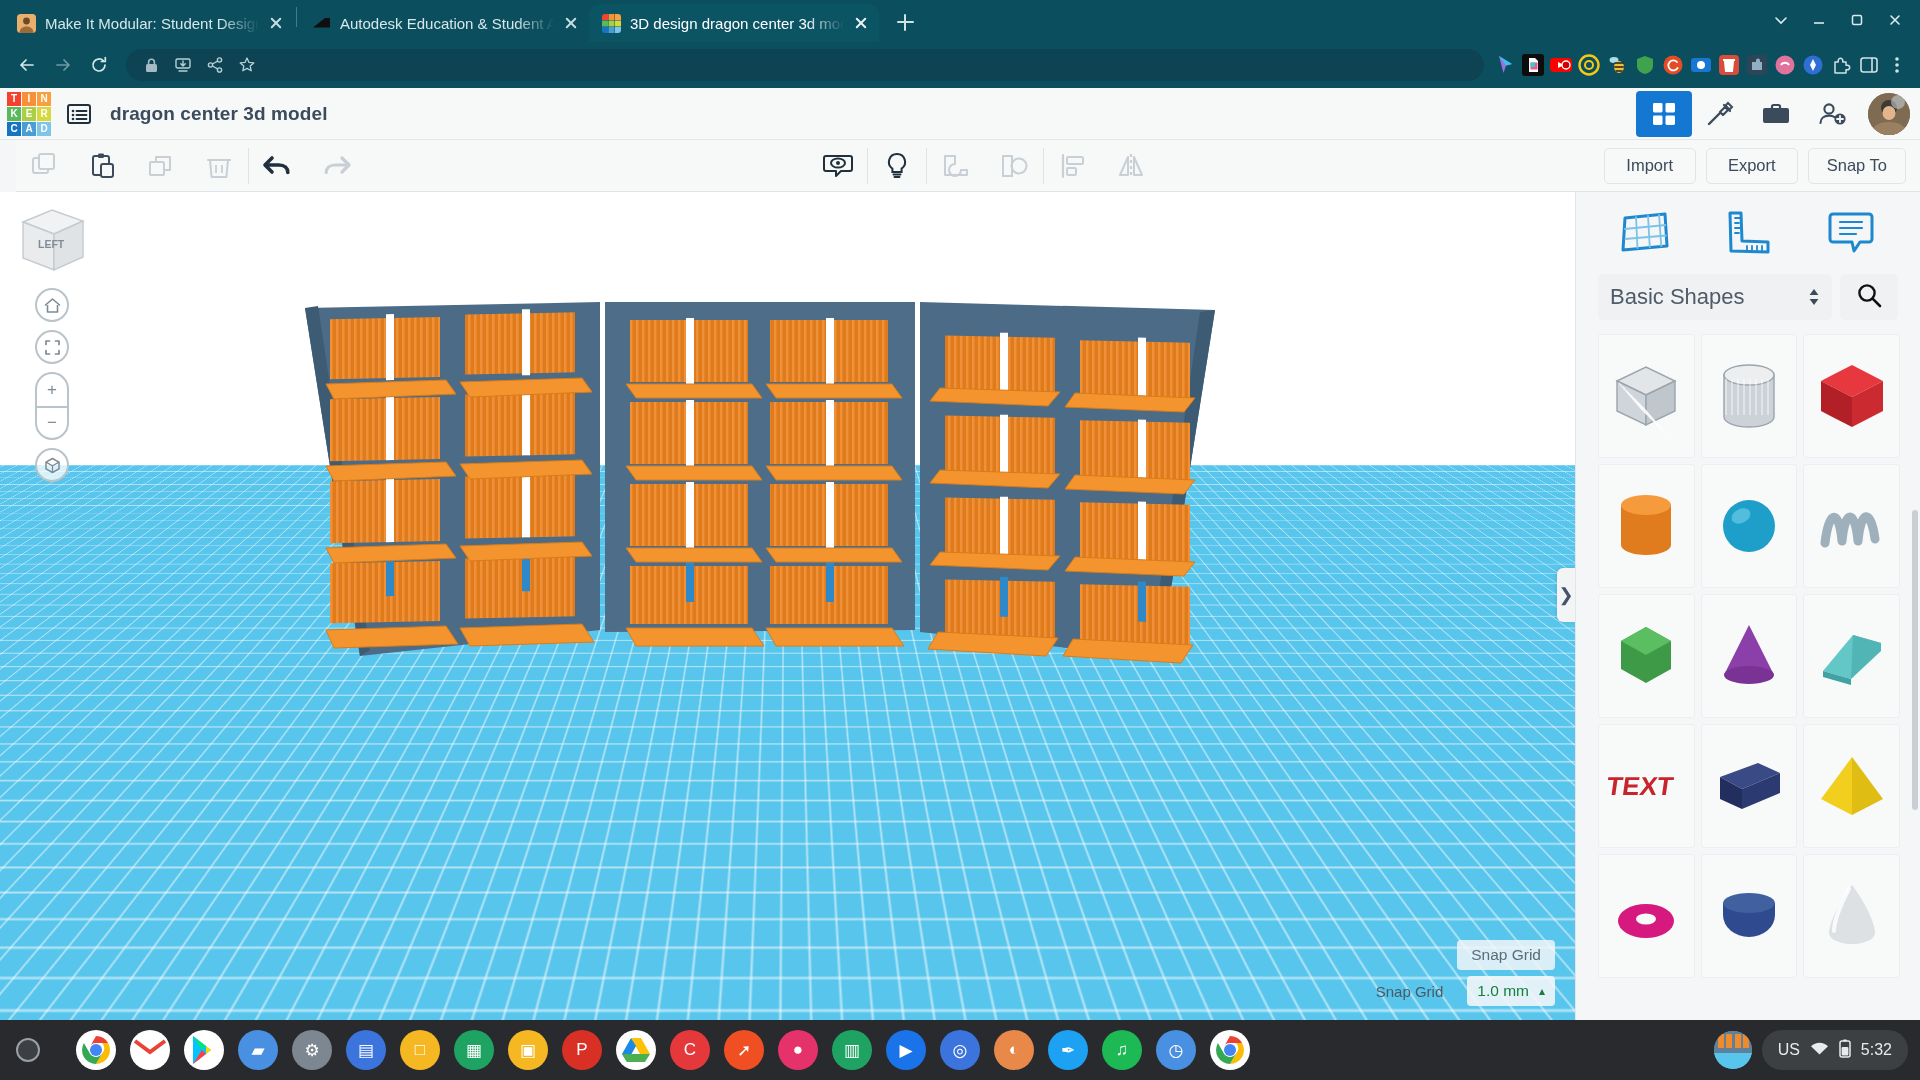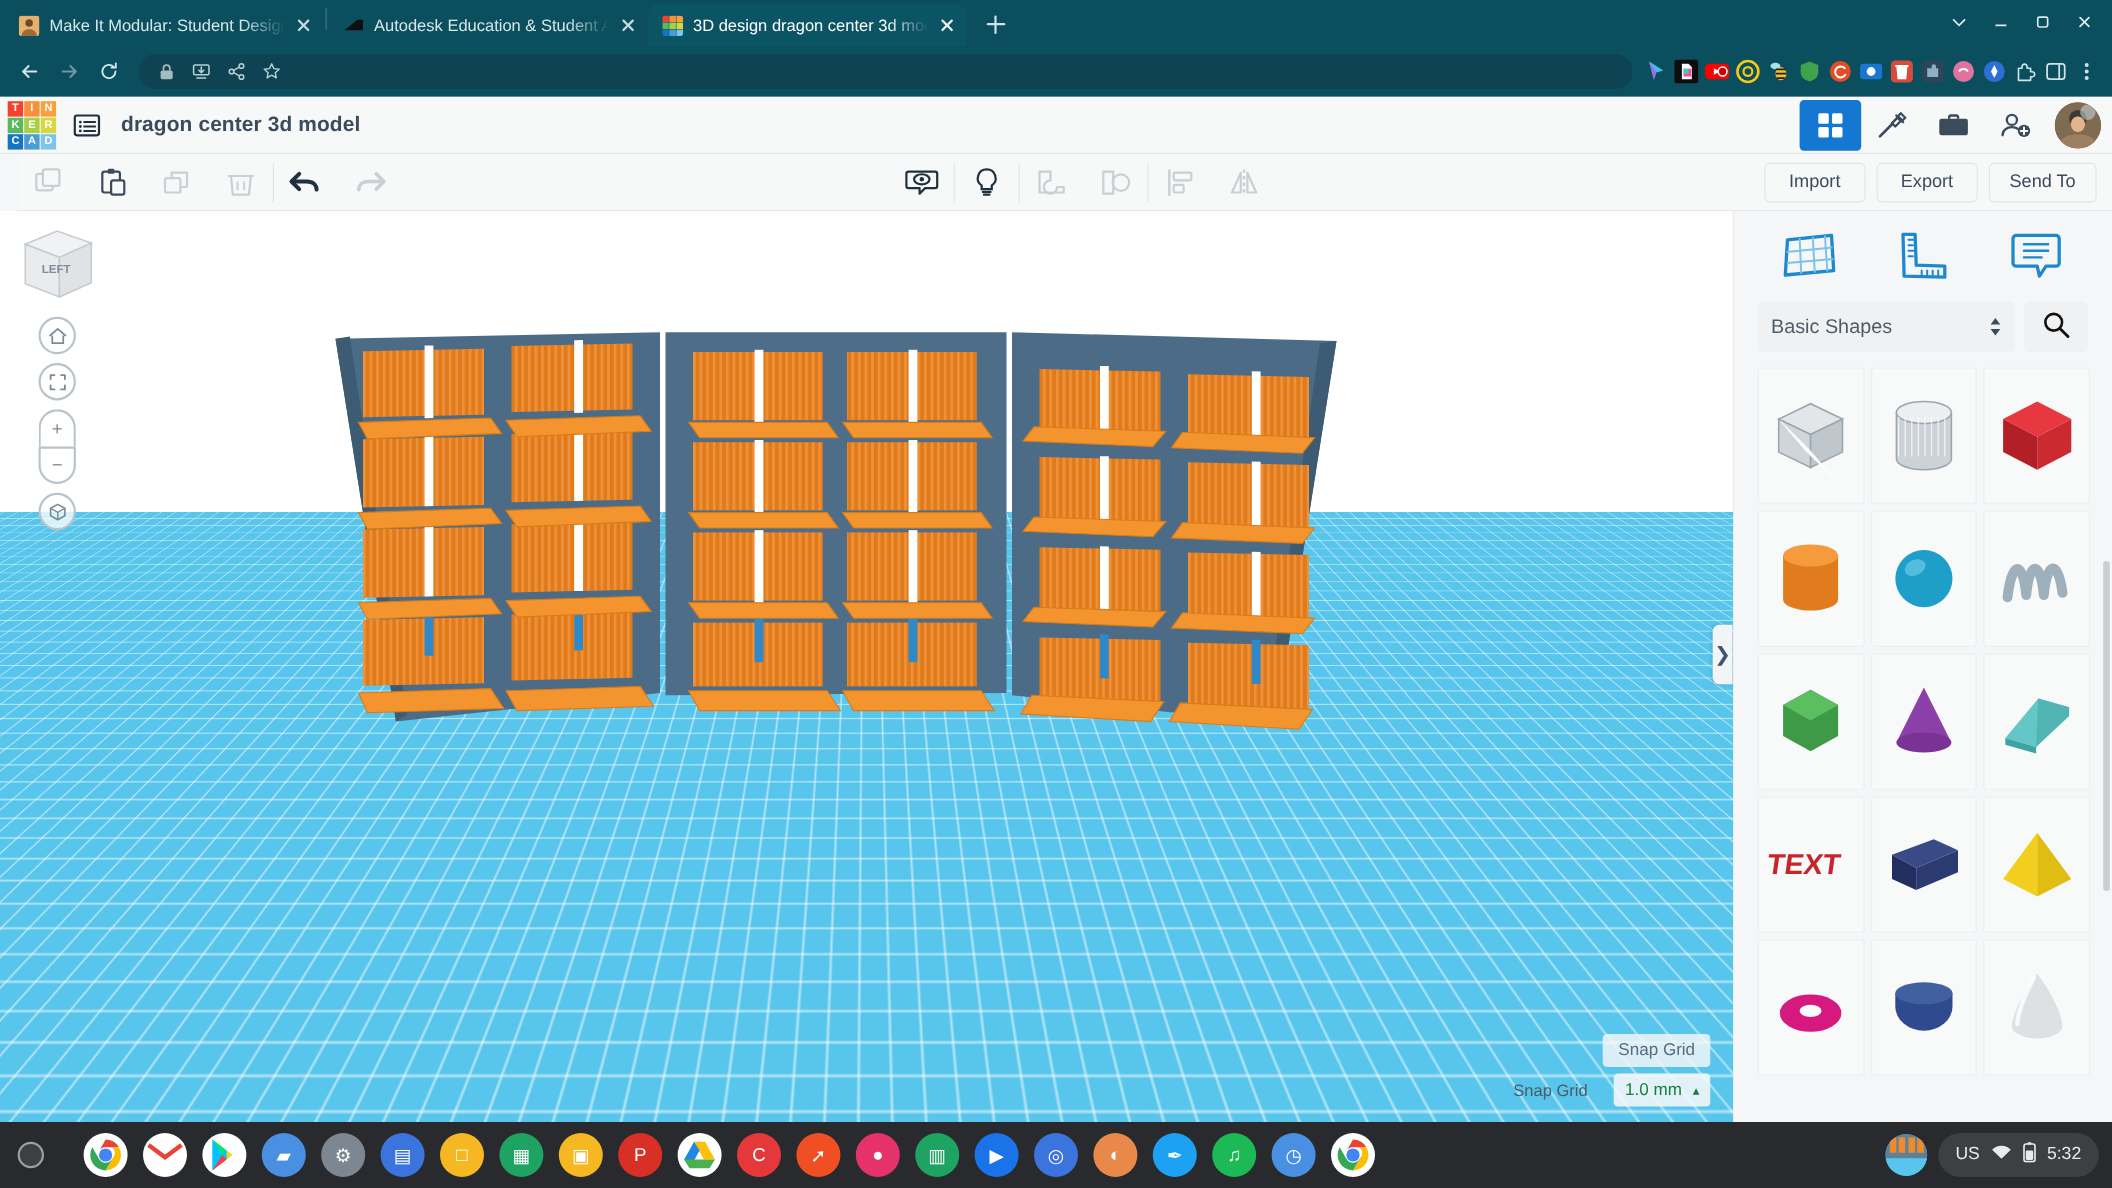--- a/index.html
+++ b/index.html
@@ -108,21 +108,21 @@
                   background: #f3f4f5; border-radius: 6px 0 0 6px; display:flex; align-items:center; justify-content:center;
                   color:#44546a; font-size: 18px; box-shadow: -1px 0 3px rgba(0,0,0,.10); }
 
   
   .rpanel { position: absolute; right: 0; top: 104px; bottom: 0; width: 345px; background: #f5f6f7; border-left: 1px solid #e3e5e7;
             display: flex; flex-direction: column; }
   .rpanel-tabs { height: 82px; display: flex; align-items: center; justify-content: space-around; padding: 0 18px; }
   .rtab { width: 62px; height: 56px; display:flex; align-items:center; justify-content:center; }
   .rpanel-search { display: flex; gap: 8px; padding: 0 22px 14px; }
   .selectbox { flex: 1 1 auto; height: 46px; background: #f0f1f2; border-radius: 5px; display: flex; align-items: center;
-               padding: 0 12px; color: #4e5b68; font-size: 18px; justify-content: flex-end; }
+               padding: 0 12px; color: #4e5b68; font-size: 22px; justify-content: flex-end; }
   .selectbox .spin { margin-left: auto; display: flex; flex-direction: column; gap: 3px; color: #3c4b59; }
   .searchbtn { width: 58px; height: 46px; background: #f0f1f2; border-radius: 5px; display:flex; align-items:center; justify-content:center; }
   .shapegrid { flex: 1 1 auto; display: grid; grid-template-columns: repeat(3, 1fr); gap: 6px; padding: 0 20px 10px 22px; overflow: hidden; align-content: start; }
   .shapecell { background: #f8f9f9; border: 1px solid #eceef0; border-radius: 3px; height: 124px; display:flex; align-items:center; justify-content:center; }
   .scroll-track { position: absolute; right: 2px; top: 300px; bottom: 4px; width: 6px; background: transparent; }
   .scroll-thumb { position: absolute; right: 0; top: 18px; width: 6px; height: 300px; background: #c9cfd4; border-radius: 3px; }
 
   
   .taskbar { position: absolute; left: 0; right: 0; bottom: 0; height: 60px; background: #282a2d; display: flex; align-items: center; }
   .tb-launch { width: 56px; display:flex; align-items:center; justify-content:center; }
@@ -511,21 +511,21 @@
               <path d="M16 3v24" stroke="#c8cfd5" stroke-width="2.2" stroke-dasharray="3 3"></path>
               <path d="M13 24L5 24 13 6z" stroke="#c8cfd5" stroke-width="2" fill="none" stroke-linejoin="round"></path>
               <path d="M19 24l8 0L19 6z" stroke="#c8cfd5" stroke-width="2" fill="none" stroke-linejoin="round"></path>
             </svg>
         </div>
       </div>
 
       <div class="tb-right">
         <div class="pill">Import</div>
         <div class="pill">Export</div>
-        <div class="pill">Send To</div>
+        <div class="pill">Snap To</div>
       </div>
     </div>
 
     <div class="canvas-wrap">
       <div class="wp">
           <div class="lines"></div>
         </div>
 
       <div class="shelf-wrap">
         <svg width="920" height="380" viewBox="0 0 920 380">

